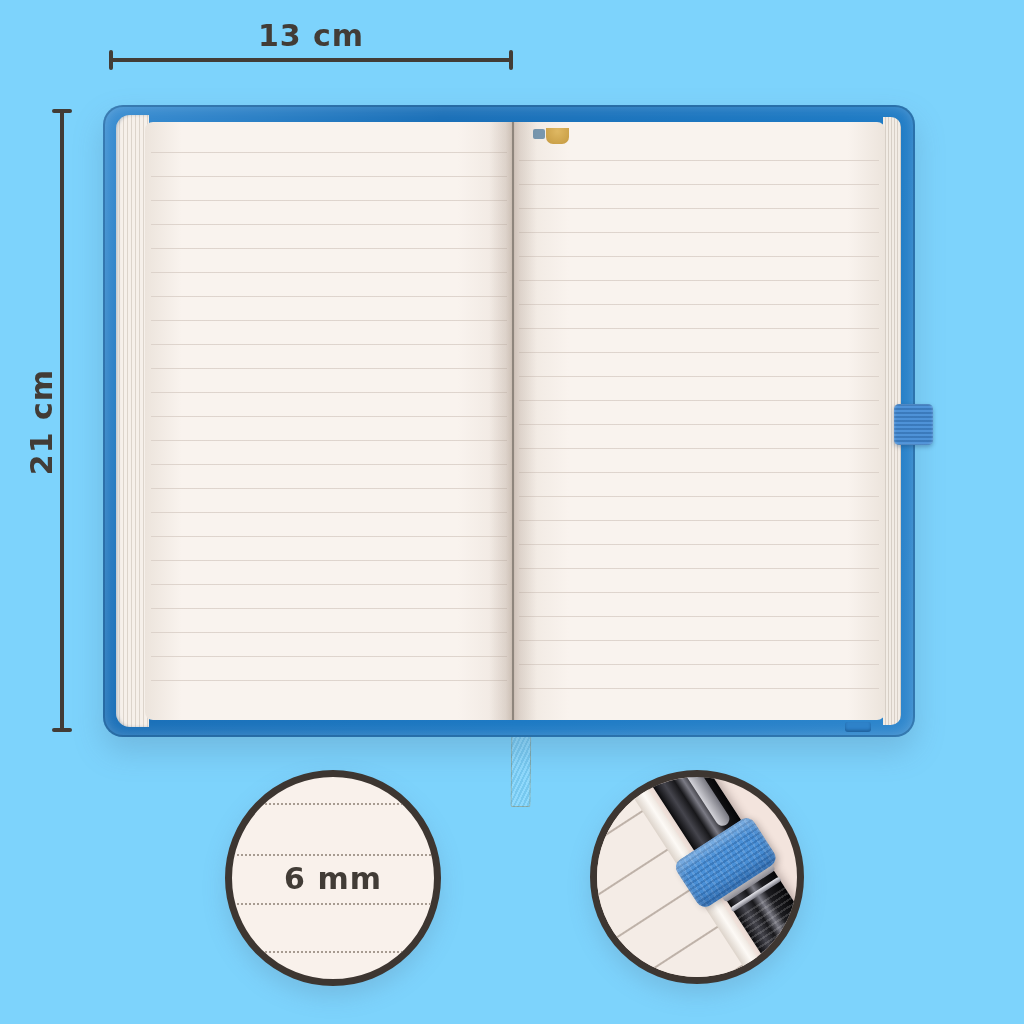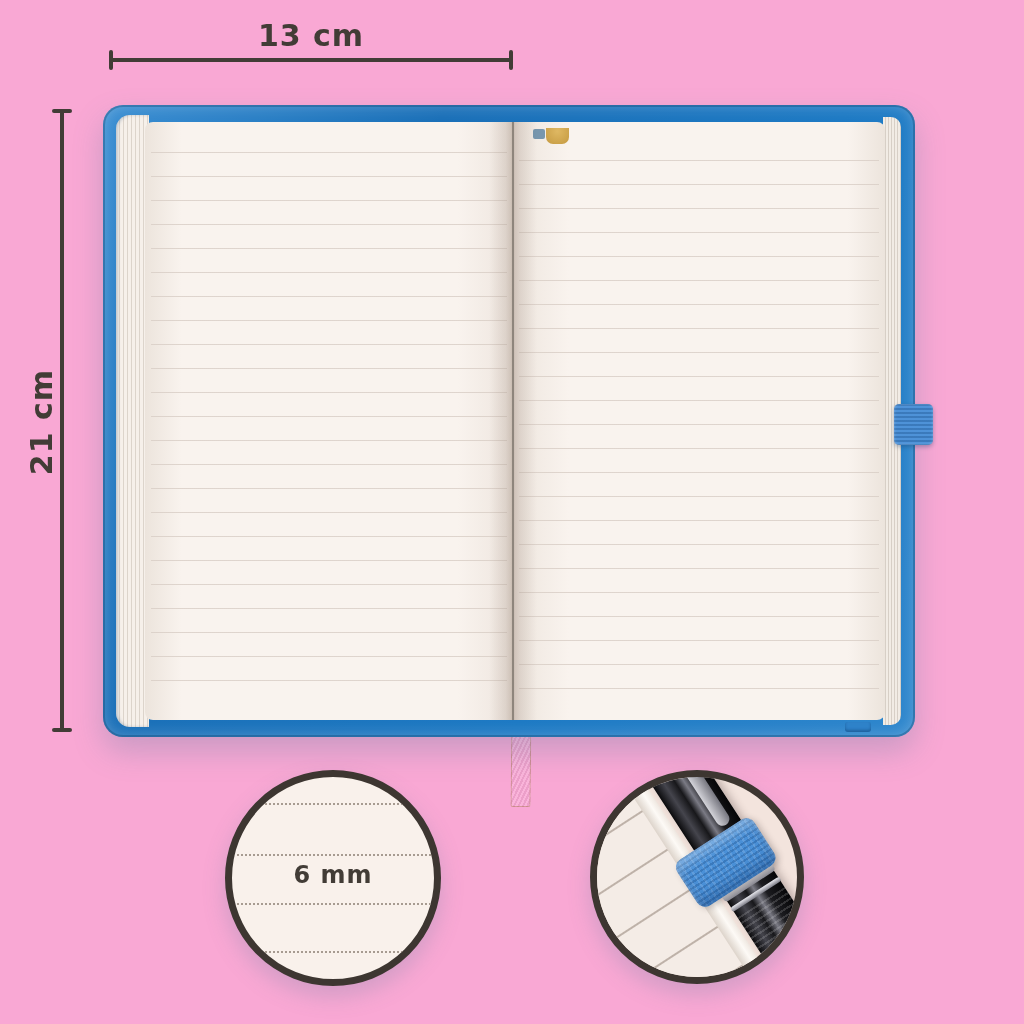--- a/index.html
+++ b/index.html
@@ -1,18 +1,18 @@
 <!DOCTYPE html>
 <html><head>
 <meta charset="utf-8">
 <style>
   html,body{margin:0;padding:0;background:#cde8f4;}
   .stage{
     position:relative;width:1024px;height:1024px;overflow:hidden;
-    background:#f9a8d4;font-family:"DejaVu Sans",sans-serif;
+    background:#7dd3fc;font-family:"DejaVu Sans",sans-serif;
   }
   .abs{position:absolute;}
   
   .anno{color:#423c36;font-weight:700;font-size:30px;letter-spacing:1px;}
   .dim-bar{background:#423c36;border-radius:2px;}
   .dim-top-label{left:111px;top:18px;width:400px;text-align:center;}
   .dim-top-line{left:111px;top:58px;width:401px;height:4px;}
   .dim-top-tick-l{left:109px;top:50px;width:4px;height:20px;}
   .dim-top-tick-r{left:509px;top:50px;width:4px;height:20px;}
   .dim-left-label{left:-19px;top:407px;width:122px;height:30px;line-height:30px;
@@ -78,21 +78,21 @@
   }
   .closure-stub{
     left:742px;top:617px;width:26px;height:10px;border-radius:3px;
     background:#2e82c9;box-shadow:inset 0 -2px 3px rgba(10,50,95,.4);
   }
   
   .inset{border:7px solid #3d3631;border-radius:50%;overflow:hidden;
     box-shadow:0 10px 22px rgba(90,125,155,.25);}
   .inset-left{left:225px;top:770px;width:202px;height:202px;background:#f9f1eb;}
   .inset-rule{left:-10px;width:240px;height:0;border-top:2px dotted #a79b91;}
-  .inset-label{left:0;top:84px;width:202px;text-align:center;font-size:24px;}
+  .inset-label{left:0;top:84px;width:202px;text-align:center;font-size:30px;}
   .inset-right{left:590px;top:770px;width:200px;height:200px;background:#f3e4dd;}
   .pen-scene{left:-60px;top:-60px;width:320px;height:320px;transform:rotate(-33deg);}
   .inset-paper{
     left:0;top:0;width:152px;height:320px;background:#f4ece6;
     background-image:repeating-linear-gradient(to bottom,rgba(146,130,118,.55) 0 2px,transparent 2px 46px);
     background-position:0 28px;
   }
   .inset-page-edge{left:150px;top:0;width:17px;height:320px;
     background:linear-gradient(to right,#ddd4cb,#fdfaf6 60%,#efe8e1);}
   .inset-pen{

